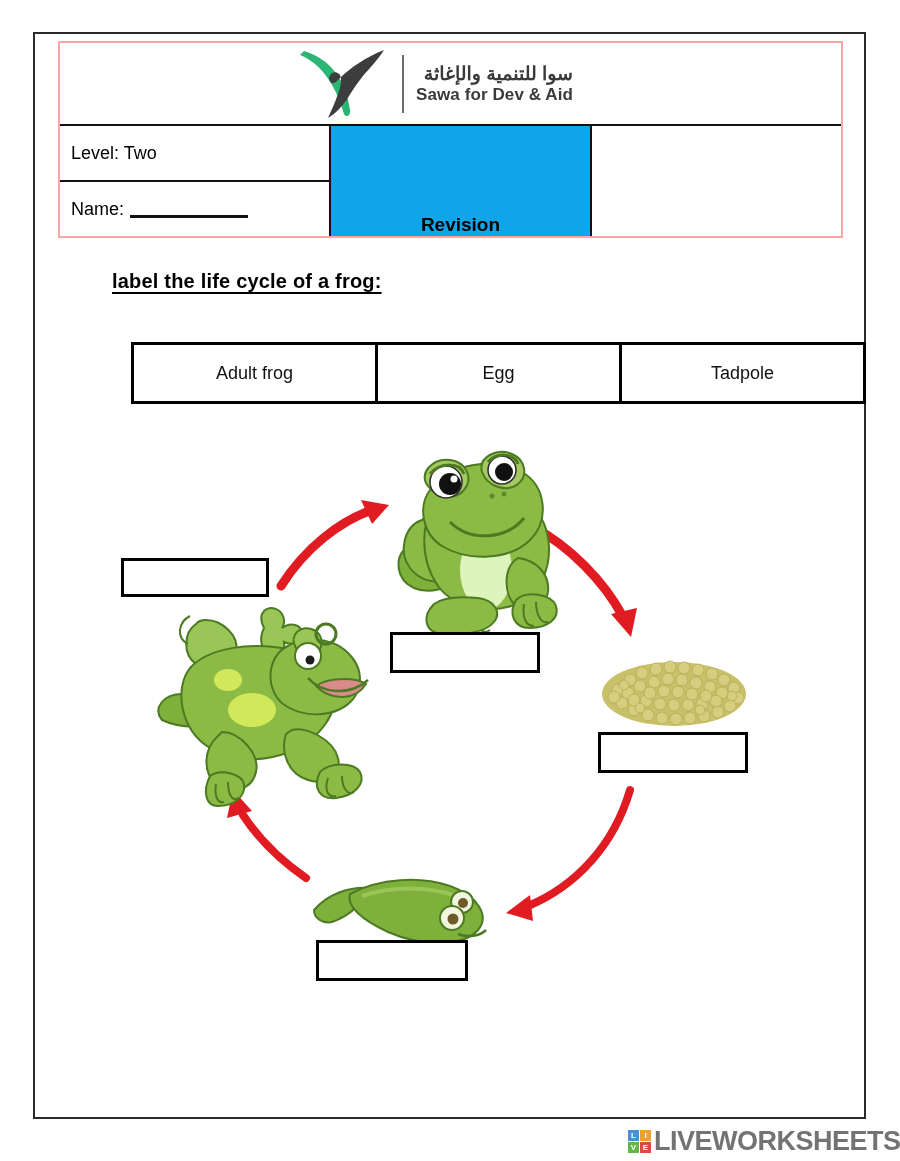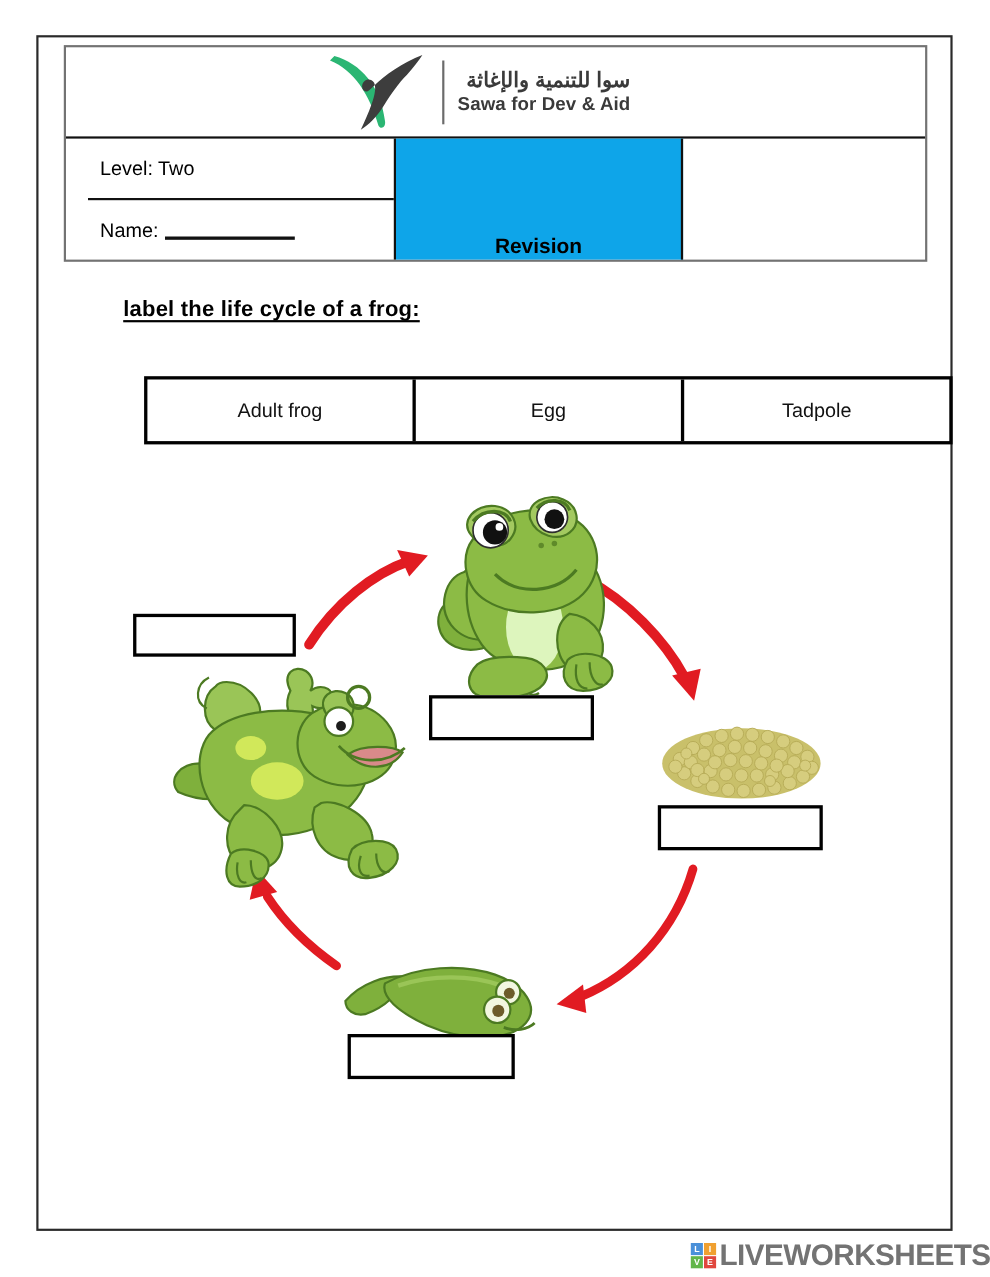--- a/index.html
+++ b/index.html
@@ -29,21 +29,21 @@
     box-sizing: border-box;
   }
 
   
   #header-table {
     position: absolute;
     left: 58px;
     top: 41px;
     width: 785px;
     height: 197px;
-    border: 2px solid #737373;
+    border: 2px solid #fca5a5;
     box-sizing: border-box;
     display: flex;
     flex-direction: column;
   }
   #header-logo-row {
     height: 83px;
     border-bottom: 2px solid #111;
     box-sizing: border-box;
     display: flex;
     align-items: center;
@@ -83,26 +83,25 @@
     font-weight: bold;
     color: #3a3a3a;
     letter-spacing: .1px;
   }
 
   #header-info-row {
     flex: 1;
     display: flex;
   }
   #hdr-col-left {
-    width: 300px;
+    width: 271px;
     box-sizing: border-box;
     border-right: 2px solid #111;
     display: flex;
     flex-direction: column;
-    padding-left: 20px;
   }
   #hdr-col-mid {
     width: 261px;
     box-sizing: border-box;
     border-right: 2px solid #111;
     background: #0ea5e9;
     display: flex;
     align-items: flex-end;
     justify-content: center;
   }

